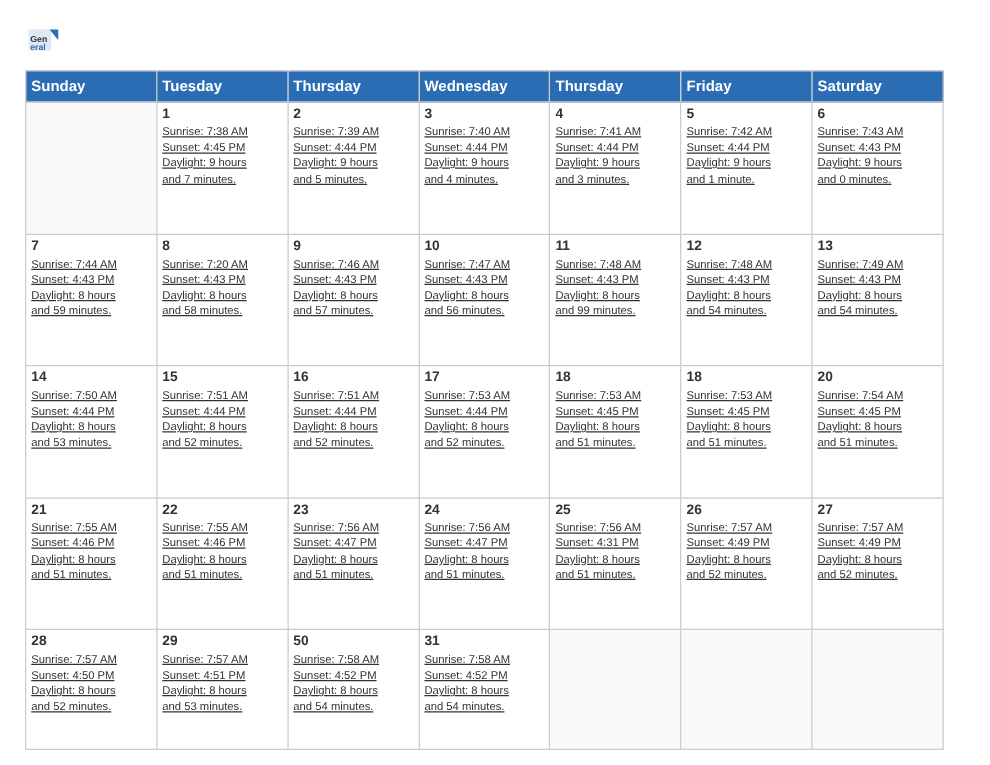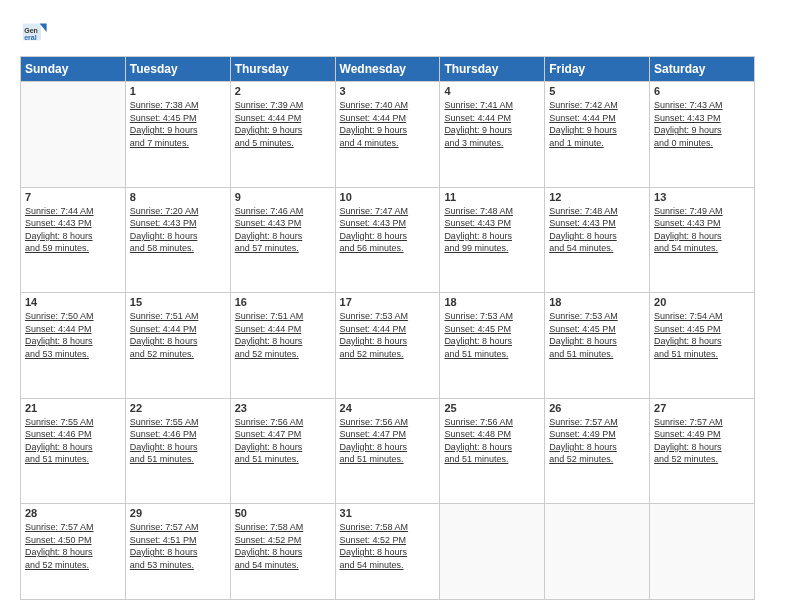--- a/index.html
+++ b/index.html
@@ -232,21 +232,21 @@
           <td>
             <span class="day-num">23</span>
             <div class="day-info"><span>Sunrise: 7:56 AM</span><br><span>Sunset: 4:47 PM</span><br><span>Daylight: 8 hours</span><br><span>and 51 minutes.</span></div>
           </td>
           <td>
             <span class="day-num">24</span>
             <div class="day-info"><span>Sunrise: 7:56 AM</span><br><span>Sunset: 4:47 PM</span><br><span>Daylight: 8 hours</span><br><span>and 51 minutes.</span></div>
           </td>
           <td>
             <span class="day-num">25</span>
-            <div class="day-info"><span>Sunrise: 7:56 AM</span><br><span>Sunset: 4:48 PM</span><br><span>Daylight: 8 hours</span><br><span>and 51 minutes.</span></div>
+            <div class="day-info"><span>Sunrise: 7:56 AM</span><br><span>Sunset: 4:31 PM</span><br><span>Daylight: 8 hours</span><br><span>and 51 minutes.</span></div>
           </td>
           <td>
             <span class="day-num">26</span>
             <div class="day-info"><span>Sunrise: 7:57 AM</span><br><span>Sunset: 4:49 PM</span><br><span>Daylight: 8 hours</span><br><span>and 52 minutes.</span></div>
           </td>
           <td>
             <span class="day-num">27</span>
             <div class="day-info"><span>Sunrise: 7:57 AM</span><br><span>Sunset: 4:49 PM</span><br><span>Daylight: 8 hours</span><br><span>and 52 minutes.</span></div>
           </td>
         </tr>

